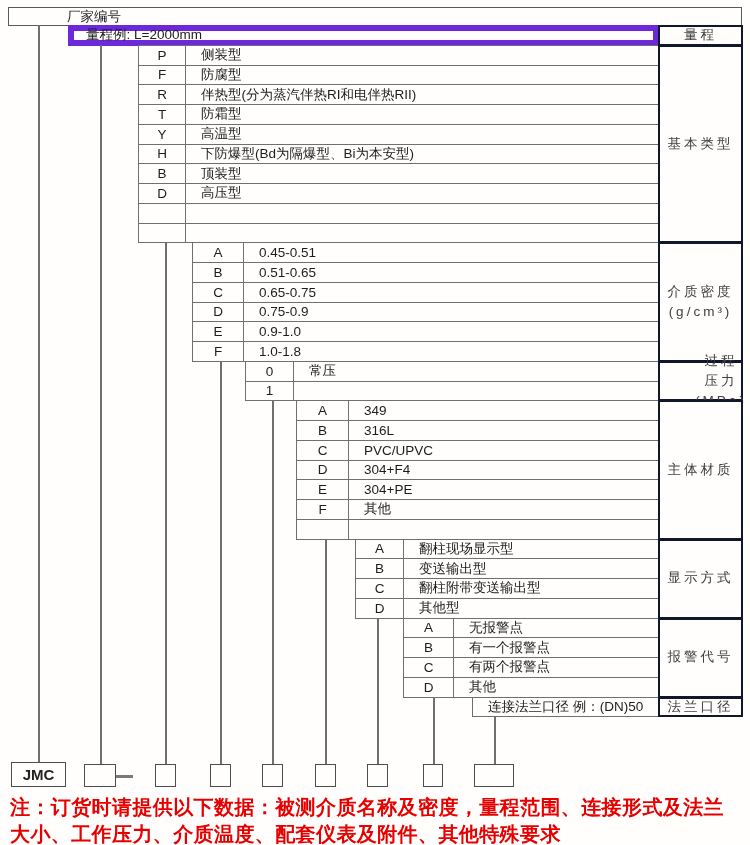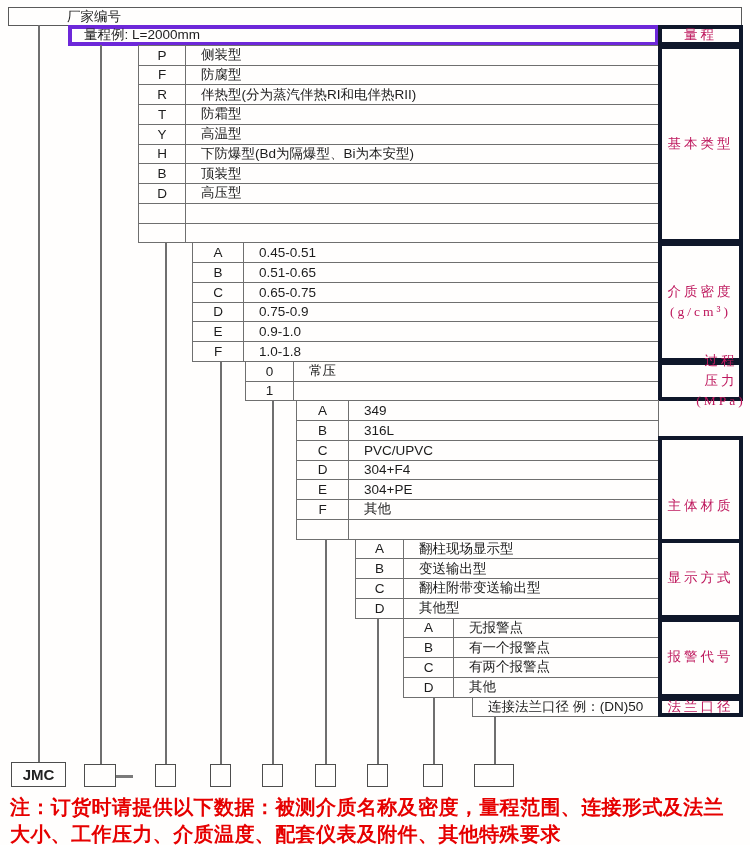--- a/index.html
+++ b/index.html
@@ -15,43 +15,43 @@
   .tcode{
     position:absolute;top:0;bottom:0;left:0;box-sizing:border-box;
     border-right:1px solid #6f6f6f;display:flex;align-items:center;justify-content:center;
     font-size:13.5px;
   }
   .tdesc{
     position:absolute;top:0;bottom:0;right:0;display:flex;align-items:center;
     padding-left:15px;box-sizing:border-box;font-size:13.5px;white-space:nowrap;overflow:hidden;
   }
   .tlabel{
-    position:absolute;box-sizing:border-box;border:4px solid #0f172a;
+    position:absolute;box-sizing:border-box;border:2px solid #0f172a;
     display:flex;flex-direction:column;align-items:center;justify-content:center;
-    font-family:Liberation Serif, serif;
-    font-size:13.5px;color:#be185d;letter-spacing:3px;text-align:center;line-height:1.5;
+    font-family:Liberation Sans, sans-serif;
+    font-size:13.5px;color:#404040;letter-spacing:3px;text-align:center;line-height:1.5;
     background:#fffefd;
   }
   .vline{position:absolute;width:1.5px;background:#6f6f6f;}
   .obox{
     position:absolute;box-sizing:border-box;border:1.5px solid #4d4d4d;background:#fffefd;
   }
   #jmc-box{
     position:absolute;left:11px;top:762px;width:55px;height:25px;box-sizing:border-box;
     border:1.5px solid #4d4d4d;display:flex;align-items:center;justify-content:center;
     font-weight:bold;font-size:15px;color:#222;
   }
   #dash-sep{position:absolute;left:116px;top:775px;width:17px;height:2.5px;background:#7a7a7a;}
   #header-row{
     position:absolute;left:8px;top:7px;width:734px;height:19px;box-sizing:border-box;
     border:1px solid #5a5a5a;display:flex;align-items:center;padding-left:58px;font-size:13.5px;
   }
   #range-row{
     position:absolute;left:68px;top:25px;width:591px;height:20.75px;box-sizing:border-box;
-    border:4px solid #6d28d9;display:flex;align-items:center;padding-left:12px;font-size:13.5px;
+    border:6px solid #6d28d9;display:flex;align-items:center;padding-left:12px;font-size:13.5px;
   }
   #note{
     position:absolute;left:10px;top:794px;width:736px;
     font-size:20px;font-weight:bold;line-height:27px;letter-spacing:0.4px;
   }
 </style>
 </head>
 <body>
 
 <div id="stage">
@@ -172,21 +172,21 @@
         <span class="tdesc" style="left: 52px; width: 310px;">304+PE</span>
       </div>
       <div class="trow" style="left: 296px; top: 499px; width: 363px; height: 20.75px;">
         <span class="tcode" style="width: 52px;">F</span>
         <span class="tdesc" style="left: 52px; width: 310px;">其他</span>
       </div>
       <div class="trow" style="left: 296px; top: 518.75px; width: 363px; height: 20.75px;">
         <span class="tcode" style="width: 52px;"></span>
         <span class="tdesc" style="left: 52px; width: 310px;"></span>
       </div>
-      <div class="tlabel" style="left: 658px; top: 400.25px; width: 85px; height: 139.25px; margin-top: 36px;">
+      <div class="tlabel" style="left: 658px; top: 400.25px; width: 85px; height: 139.25px;">
         <div>主体材质</div>
       </div>
       <div class="trow" style="left: 355px; top: 538.5px; width: 304px; height: 20.75px;">
         <span class="tcode" style="width: 48px;">A</span>
         <span class="tdesc" style="left: 48px; width: 255px;">翻柱现场显示型</span>
       </div>
       <div class="trow" style="left: 355px; top: 558.25px; width: 304px; height: 20.75px;">
         <span class="tcode" style="width: 48px;">B</span>
         <span class="tdesc" style="left: 48px; width: 255px;">变送输出型</span>
       </div>

